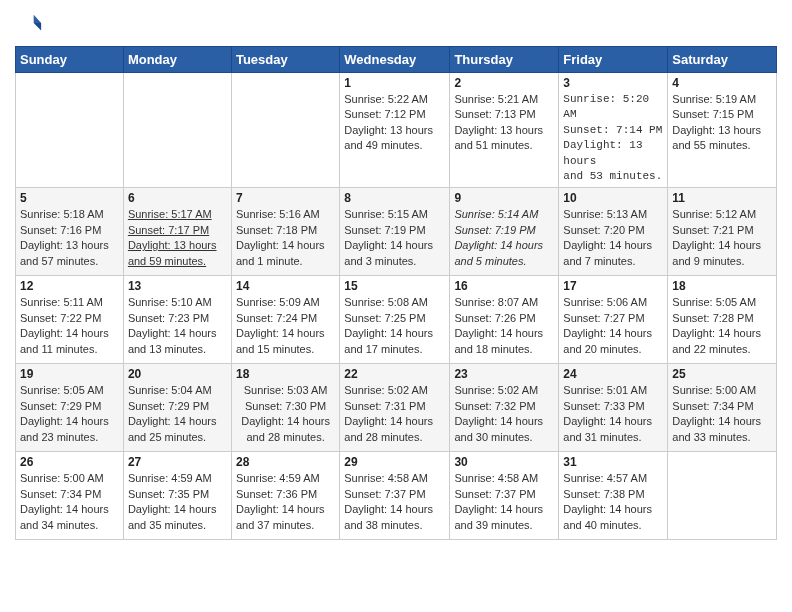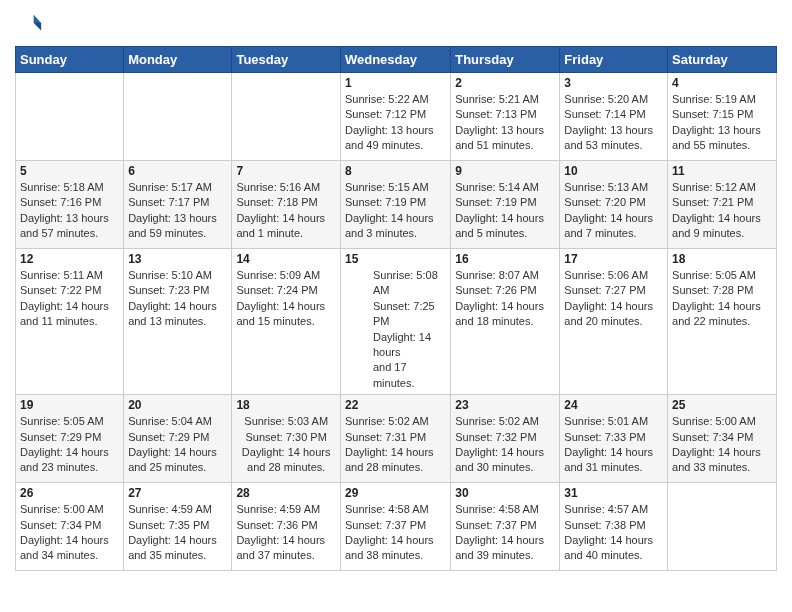--- a/index.html
+++ b/index.html
@@ -137,21 +137,21 @@
           </td>
           <td>
             <div class="day-number">2</div>
             <div class="day-info" style="white-space: pre-line;">Sunrise: 5:21 AM
 Sunset: 7:13 PM
 Daylight: 13 hours
 and 51 minutes.</div>
           </td>
           <td>
             <div class="day-number">3</div>
-            <div class="day-info" style="white-space: pre-line;">Sunrise: 5:20 AM
+            <div class="day-info" style="white-space: pre-line; font-family: Liberation Mono, monospace;">Sunrise: 5:20 AM
 Sunset: 7:14 PM
 Daylight: 13 hours
 and 53 minutes.</div>
           </td>
           <td>
             <div class="day-number">4</div>
             <div class="day-info" style="white-space: pre-line;">Sunrise: 5:19 AM
 Sunset: 7:15 PM
 Daylight: 13 hours
 and 55 minutes.</div>
@@ -160,42 +160,42 @@
         <tr>
           <td>
             <div class="day-number">5</div>
             <div class="day-info" style="white-space: pre-line;">Sunrise: 5:18 AM
 Sunset: 7:16 PM
 Daylight: 13 hours
 and 57 minutes.</div>
           </td>
           <td>
             <div class="day-number">6</div>
-            <div class="day-info" style="white-space: pre-line;">Sunrise: 5:17 AM
+            <div class="day-info" style="white-space: pre-line; text-decoration: underline;">Sunrise: 5:17 AM
 Sunset: 7:17 PM
 Daylight: 13 hours
 and 59 minutes.</div>
           </td>
           <td>
             <div class="day-number">7</div>
             <div class="day-info" style="white-space: pre-line;">Sunrise: 5:16 AM
 Sunset: 7:18 PM
 Daylight: 14 hours
 and 1 minute.</div>
           </td>
           <td>
             <div class="day-number">8</div>
             <div class="day-info" style="white-space: pre-line;">Sunrise: 5:15 AM
 Sunset: 7:19 PM
 Daylight: 14 hours
 and 3 minutes.</div>
           </td>
           <td>
             <div class="day-number">9</div>
-            <div class="day-info" style="white-space: pre-line;">Sunrise: 5:14 AM
+            <div class="day-info" style="white-space: pre-line; font-style: italic;">Sunrise: 5:14 AM
 Sunset: 7:19 PM
 Daylight: 14 hours
 and 5 minutes.</div>
           </td>
           <td>
             <div class="day-number">10</div>
             <div class="day-info" style="white-space: pre-line;">Sunrise: 5:13 AM
 Sunset: 7:20 PM
 Daylight: 14 hours
 and 7 minutes.</div>
@@ -225,21 +225,21 @@
           </td>
           <td>
             <div class="day-number">14</div>
             <div class="day-info" style="white-space: pre-line;">Sunrise: 5:09 AM
 Sunset: 7:24 PM
 Daylight: 14 hours
 and 15 minutes.</div>
           </td>
           <td>
             <div class="day-number">15</div>
-            <div class="day-info" style="white-space: pre-line; margin-left: 28px;">Sunrise: 5:08 AM
+            <div class="day-info" style="white-space: pre-line;">Sunrise: 5:08 AM
 Sunset: 7:25 PM
 Daylight: 14 hours
 and 17 minutes.</div>
           </td>
           <td>
             <div class="day-number">16</div>
             <div class="day-info" style="white-space: pre-line;">Sunrise: 8:07 AM
 Sunset: 7:26 PM
 Daylight: 14 hours
 and 18 minutes.</div>

